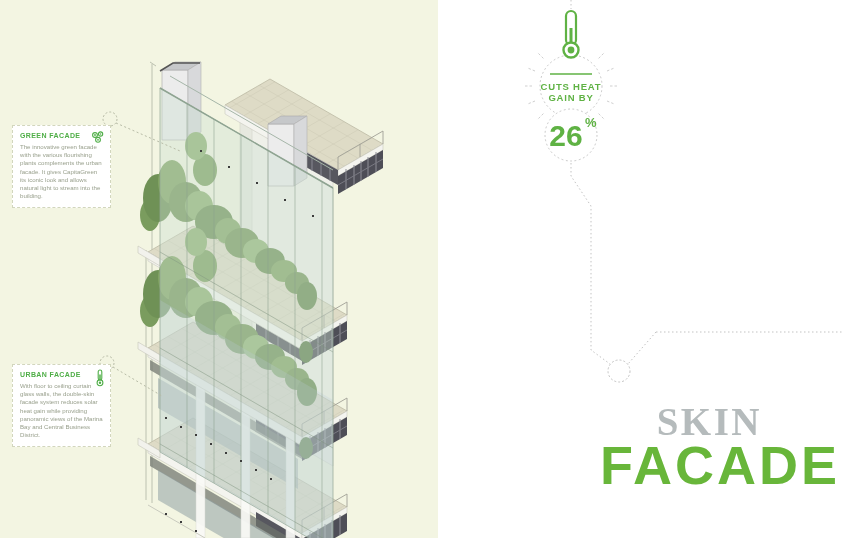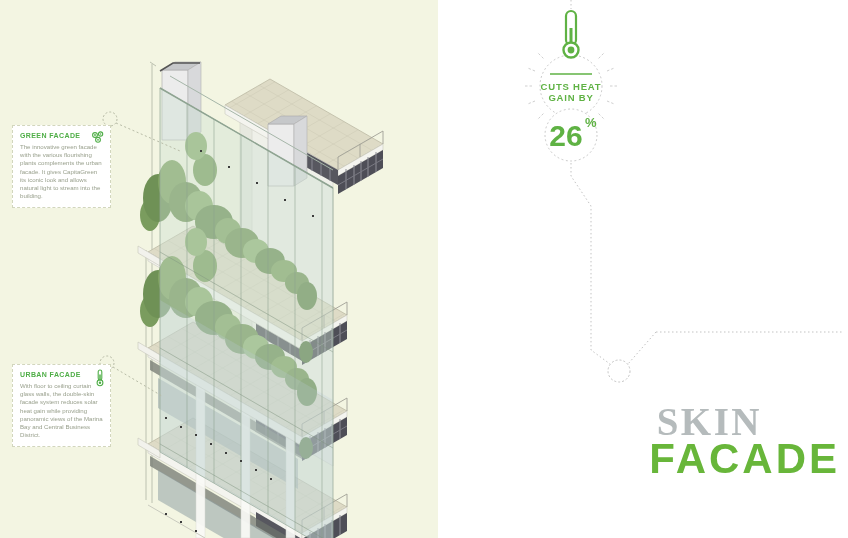--- a/index.html
+++ b/index.html
@@ -10,21 +10,21 @@
   .callout{position:absolute;width:99px;background:#ffffff;border:1px dashed #d2d6bd;
            padding:6px 6px 7px 7px;box-sizing:border-box;}
   .callout .c-title{color:#4fae47;font-size:7px;font-weight:bold;letter-spacing:.4px;}
   .callout .c-body{margin-top:4px;color:#99a08d;font-size:6.1px;line-height:8.2px;}
   .callout .c-icon{position:absolute;top:4px;right:5px;}
   #box-green{left:12px;top:125px;}
   #box-urban{left:12px;top:364px;}
   #rp-graphic{position:absolute;left:0;top:0;}
   .title-line{position:absolute;font-weight:800;letter-spacing:2.5px;line-height:1;}
   #title-skin{right:86px;top:402px;font-size:39px;color:#b5bbbc;font-family:Liberation Serif, serif;}
-  #title-facade{right:8px;top:438px;font-size:42px;color:#68b63a;letter-spacing:3px;}
+  #title-facade{right:8px;top:438px;font-size:54px;color:#68b63a;letter-spacing:3px;}
 </style>
 </head>
 <body>
 
 <div id="page">
 
   <div id="left-panel">
 
     <svg width="438" height="538" viewBox="0 0 438 538">
       <defs>

